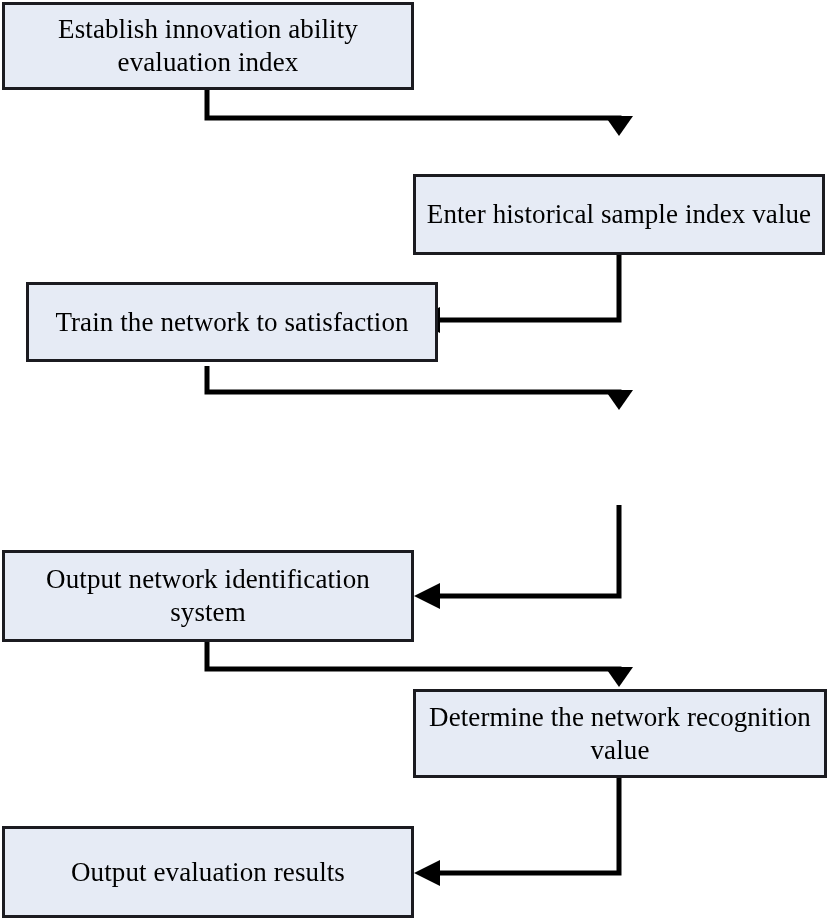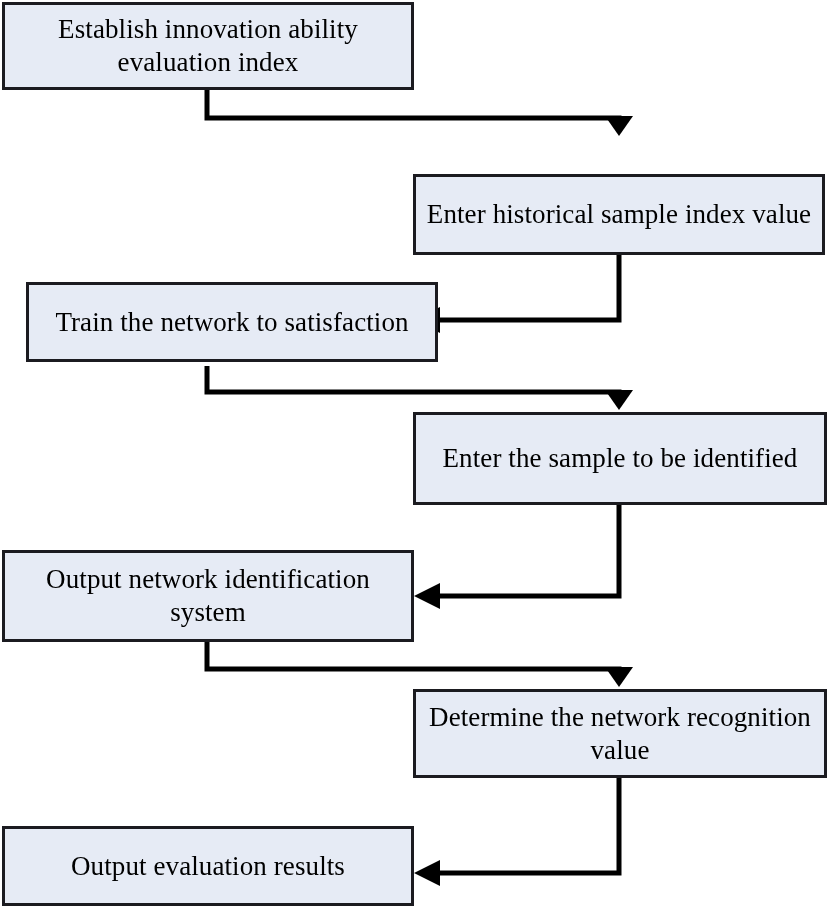--- a/index.html
+++ b/index.html
@@ -45,21 +45,21 @@
     display: block;
     width: 100%;
   }
   
   #node-1 { left: 2px;   top: 2px;   width: 412px; height: 88px; }
   #node-2 { left: 413px; top: 135px; width: 412px; height: 81px; margin-top: 39px; }
   #node-3 { left: 2px;   top: 282px; width: 412px; height: 80px; margin-left: 24px; }
   #node-4 { left: 413px; top: 412px; width: 414px; height: 93px; }
   #node-5 { left: 2px;   top: 550px; width: 412px; height: 92px; }
   #node-6 { left: 413px; top: 689px; width: 414px; height: 89px; }
-  #node-7 { left: 2px;   top: 826px; width: 412px; height: 80px; }
+  #node-7 { left: 2px;   top: 826px; width: 412px; height: 92px; }
 </style>
 </head>
 <body>
 
 <div id="canvas">
 
   <svg id="connectors" viewBox="0 0 827 920" width="827" height="920" xmlns="http://www.w3.org/2000/svg">
 
     <g>
       <path d="M 207 90 L 207 118 L 619 118 L 619 126" fill="none" stroke="#000000" stroke-width="5" stroke-linecap="butt"></path>
@@ -97,23 +97,20 @@
   </div>
 
   <div class="node" id="node-2">
     <span class="label">Enter historical sample index value</span>
   </div>
 
   <div class="node" id="node-3">
     <span class="label">Train the network to satisfaction</span>
   </div>
 
-  <div class="node" id="node-4">
-    <span class="label">Enter the sample to be identified</span>
-  </div>
 
   <div class="node" id="node-5">
     <span class="label">Output network identification system</span>
   </div>
 
   <div class="node" id="node-6">
     <span class="label">Determine the network recognition value</span>
   </div>
 
   <div class="node" id="node-7">

